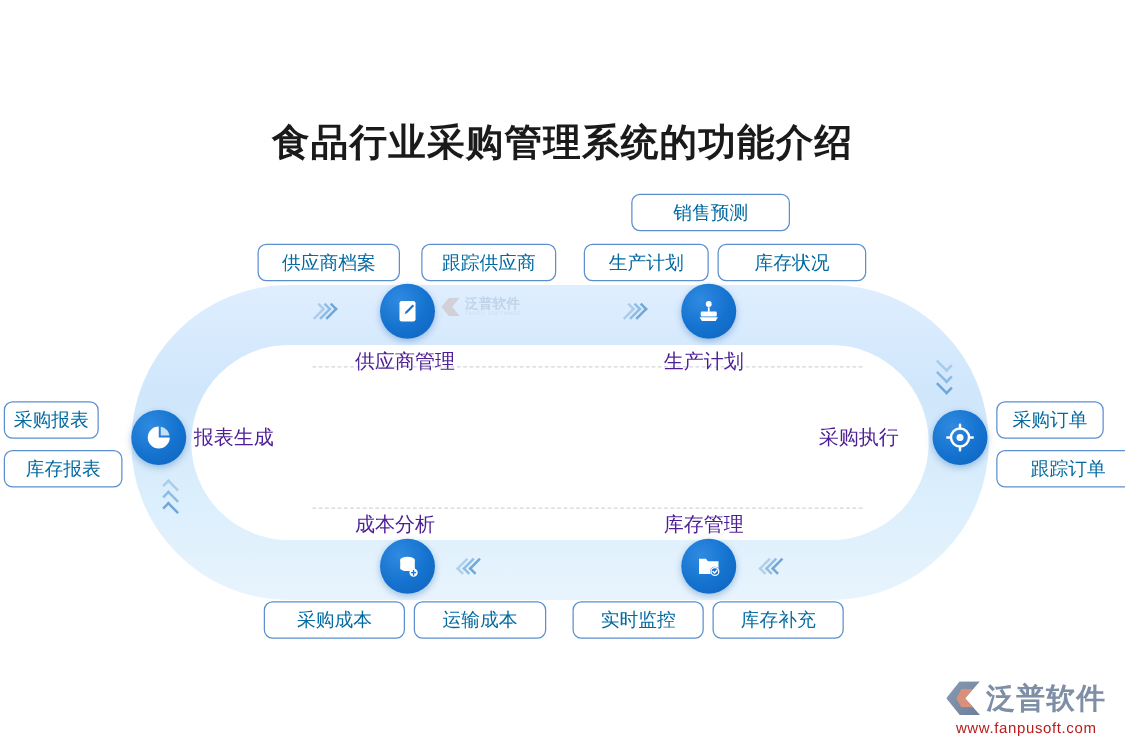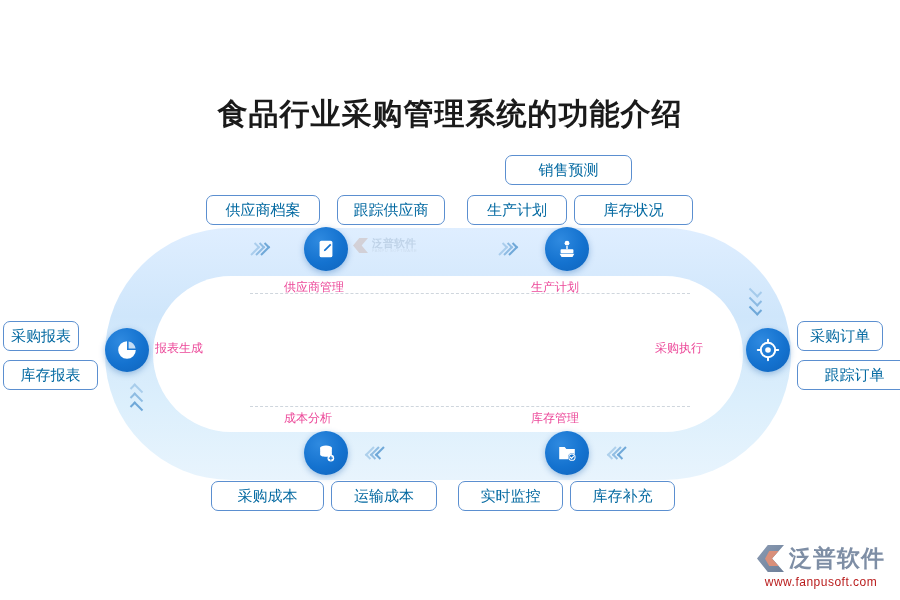--- a/index.html
+++ b/index.html
@@ -64,21 +64,21 @@
     position:absolute;
     width:44px; height:44px; border-radius:50%;
     background:radial-gradient(circle at 35% 30%,#2f8ae0 0%,#1472cf 55%,#0f63bb 100%);
     box-shadow:0 2px 6px rgba(18,90,170,.35);
     display:flex; align-items:center; justify-content:center;
   }
   .node svg{ display:block; }
 
   .node-label{
     position:absolute;
-    font-size:12px; color:#ec4899; font-weight:500;
+    font-size:16px; color:#4c1d95; font-weight:500;
     white-space:nowrap;
   }
 
   
   .pill{
     position:absolute;
     display:flex; align-items:center; justify-content:center;
     height:30px;
     border:1px solid #5b8fd0;
     border-radius:7px;

